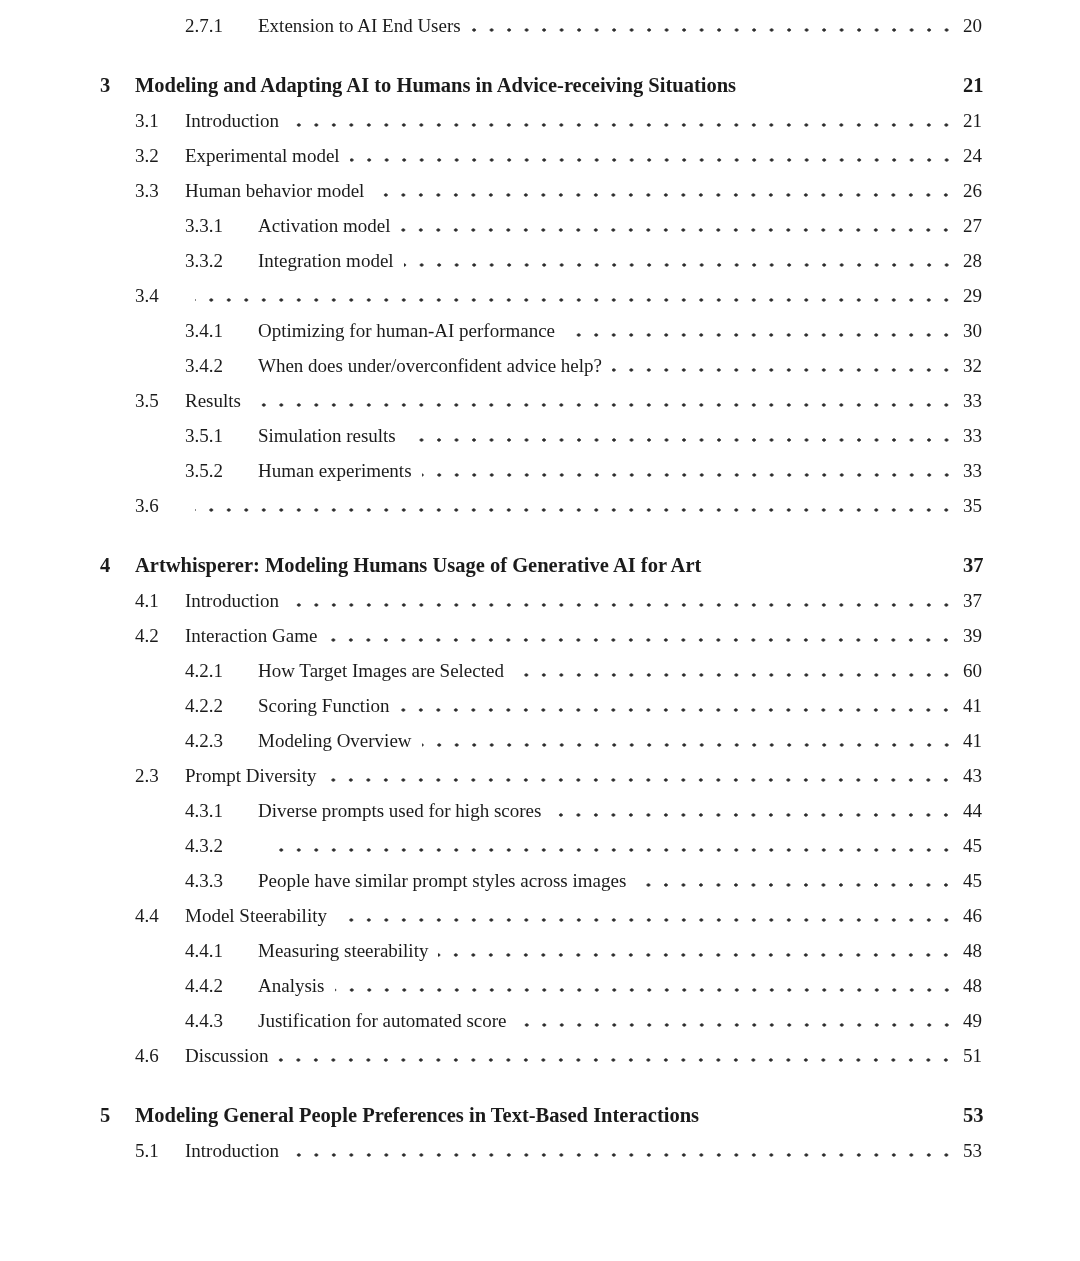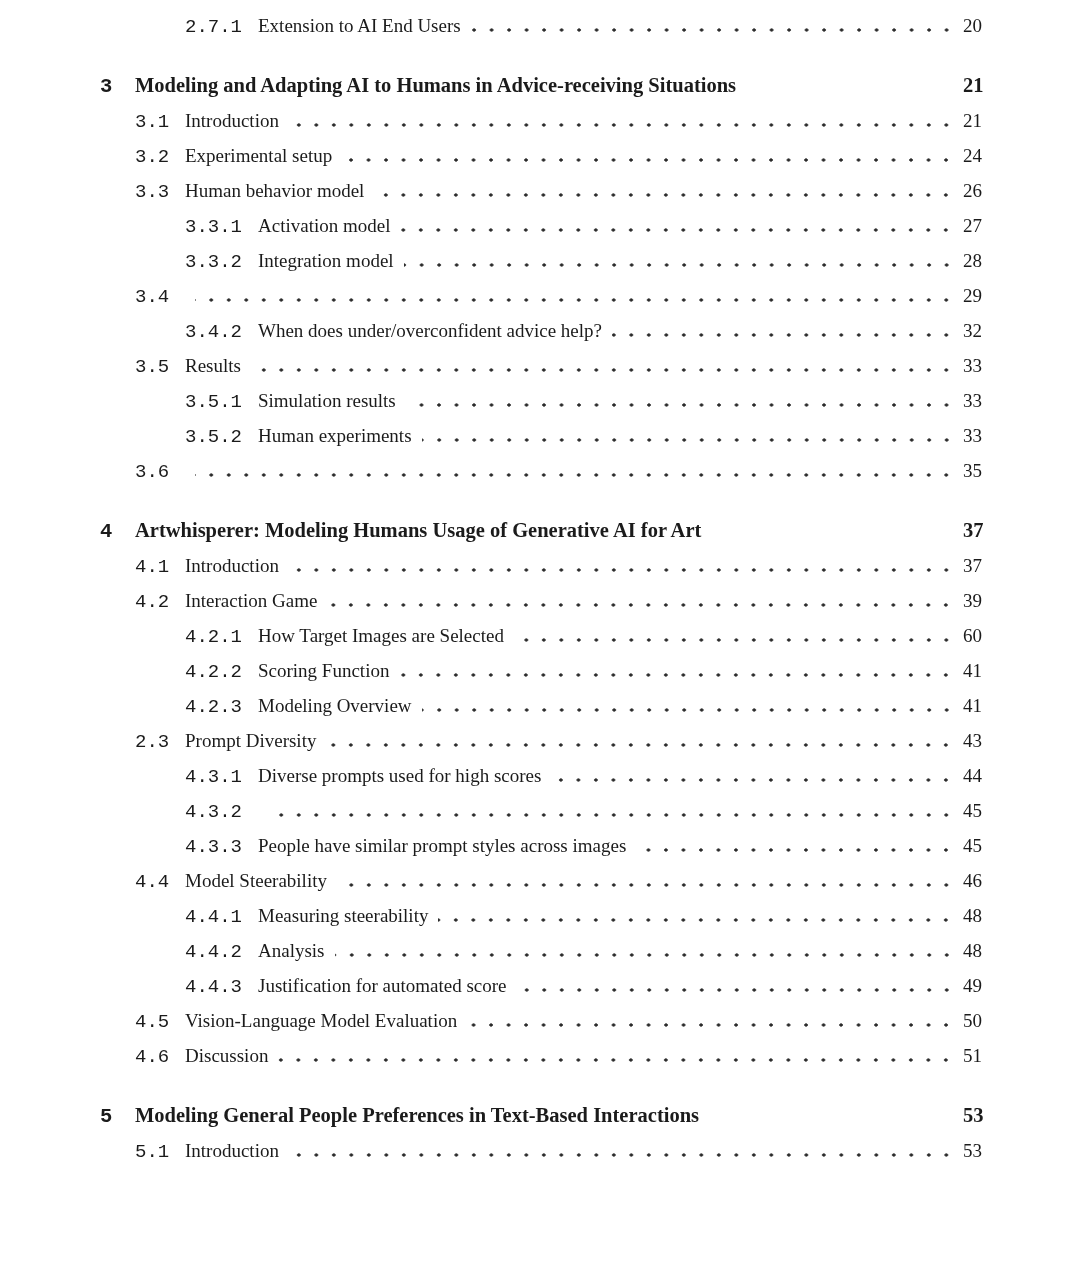--- a/index.html
+++ b/index.html
@@ -26,21 +26,20 @@
   .row {
     display: flex;
     align-items: baseline;
     height: 35px;
     line-height: 35px;
     font-size: 19px;
   }
   .row .num {
     flex: none;
     white-space: nowrap;
-    font-family: Liberation Mono, monospace;
   }
   .row .title {
     flex: none;
     white-space: nowrap;
   }
   .row .leader {
     flex: 1 1 auto;
     align-self: center;
     height: 4px;
     margin: 9px 8px 0 10px;
@@ -88,21 +87,21 @@
     <span class="page-num">21</span>
   </div>
       <div class="row section">
     <span class="num">3.1</span>
     <span class="title">Introduction</span>
     <span class="leader"></span>
     <span class="page-num">21</span>
   </div>
       <div class="row section">
     <span class="num">3.2</span>
-    <span class="title">Experimental setup</span>
+    <span class="title">Experimental model</span>
     <span class="leader"></span>
     <span class="page-num">24</span>
   </div>
       <div class="row section">
     <span class="num">3.3</span>
     <span class="title">Human behavior model</span>
     <span class="leader"></span>
     <span class="page-num">26</span>
   </div>
       <div class="row subsection">
@@ -114,20 +113,26 @@
       <div class="row subsection">
     <span class="num">3.3.2</span>
     <span class="title">Integration model</span>
     <span class="leader"></span>
     <span class="page-num">28</span>
   </div>
       <div class="row section">
     <span class="num">3.4</span>
     <span class="leader"></span>
     <span class="page-num">29</span>
+  </div>
+      <div class="row subsection">
+    <span class="num">3.4.1</span>
+    <span class="title">Optimizing for human-AI performance</span>
+    <span class="leader"></span>
+    <span class="page-num">30</span>
   </div>
       <div class="row subsection">
     <span class="num">3.4.2</span>
     <span class="title">When does under/overconfident advice help?</span>
     <span class="leader"></span>
     <span class="page-num">32</span>
   </div>
       <div class="row section">
     <span class="num">3.5</span>
     <span class="title">Results</span>
@@ -228,26 +233,20 @@
     <span class="leader"></span>
     <span class="page-num">48</span>
   </div>
       <div class="row subsection">
     <span class="num">4.4.3</span>
     <span class="title">Justification for automated score</span>
     <span class="leader"></span>
     <span class="page-num">49</span>
   </div>
       <div class="row section">
-    <span class="num">4.5</span>
-    <span class="title">Vision-Language Model Evaluation</span>
-    <span class="leader"></span>
-    <span class="page-num">50</span>
-  </div>
-      <div class="row section">
     <span class="num">4.6</span>
     <span class="title">Discussion</span>
     <span class="leader"></span>
     <span class="page-num">51</span>
   </div>
       <div class="row chapter">
     <span class="num">5</span>
     <span class="title">Modeling General People Preferences in Text-Based Interactions</span>
     <span class="leader no-dots"></span>
     <span class="page-num">53</span>

